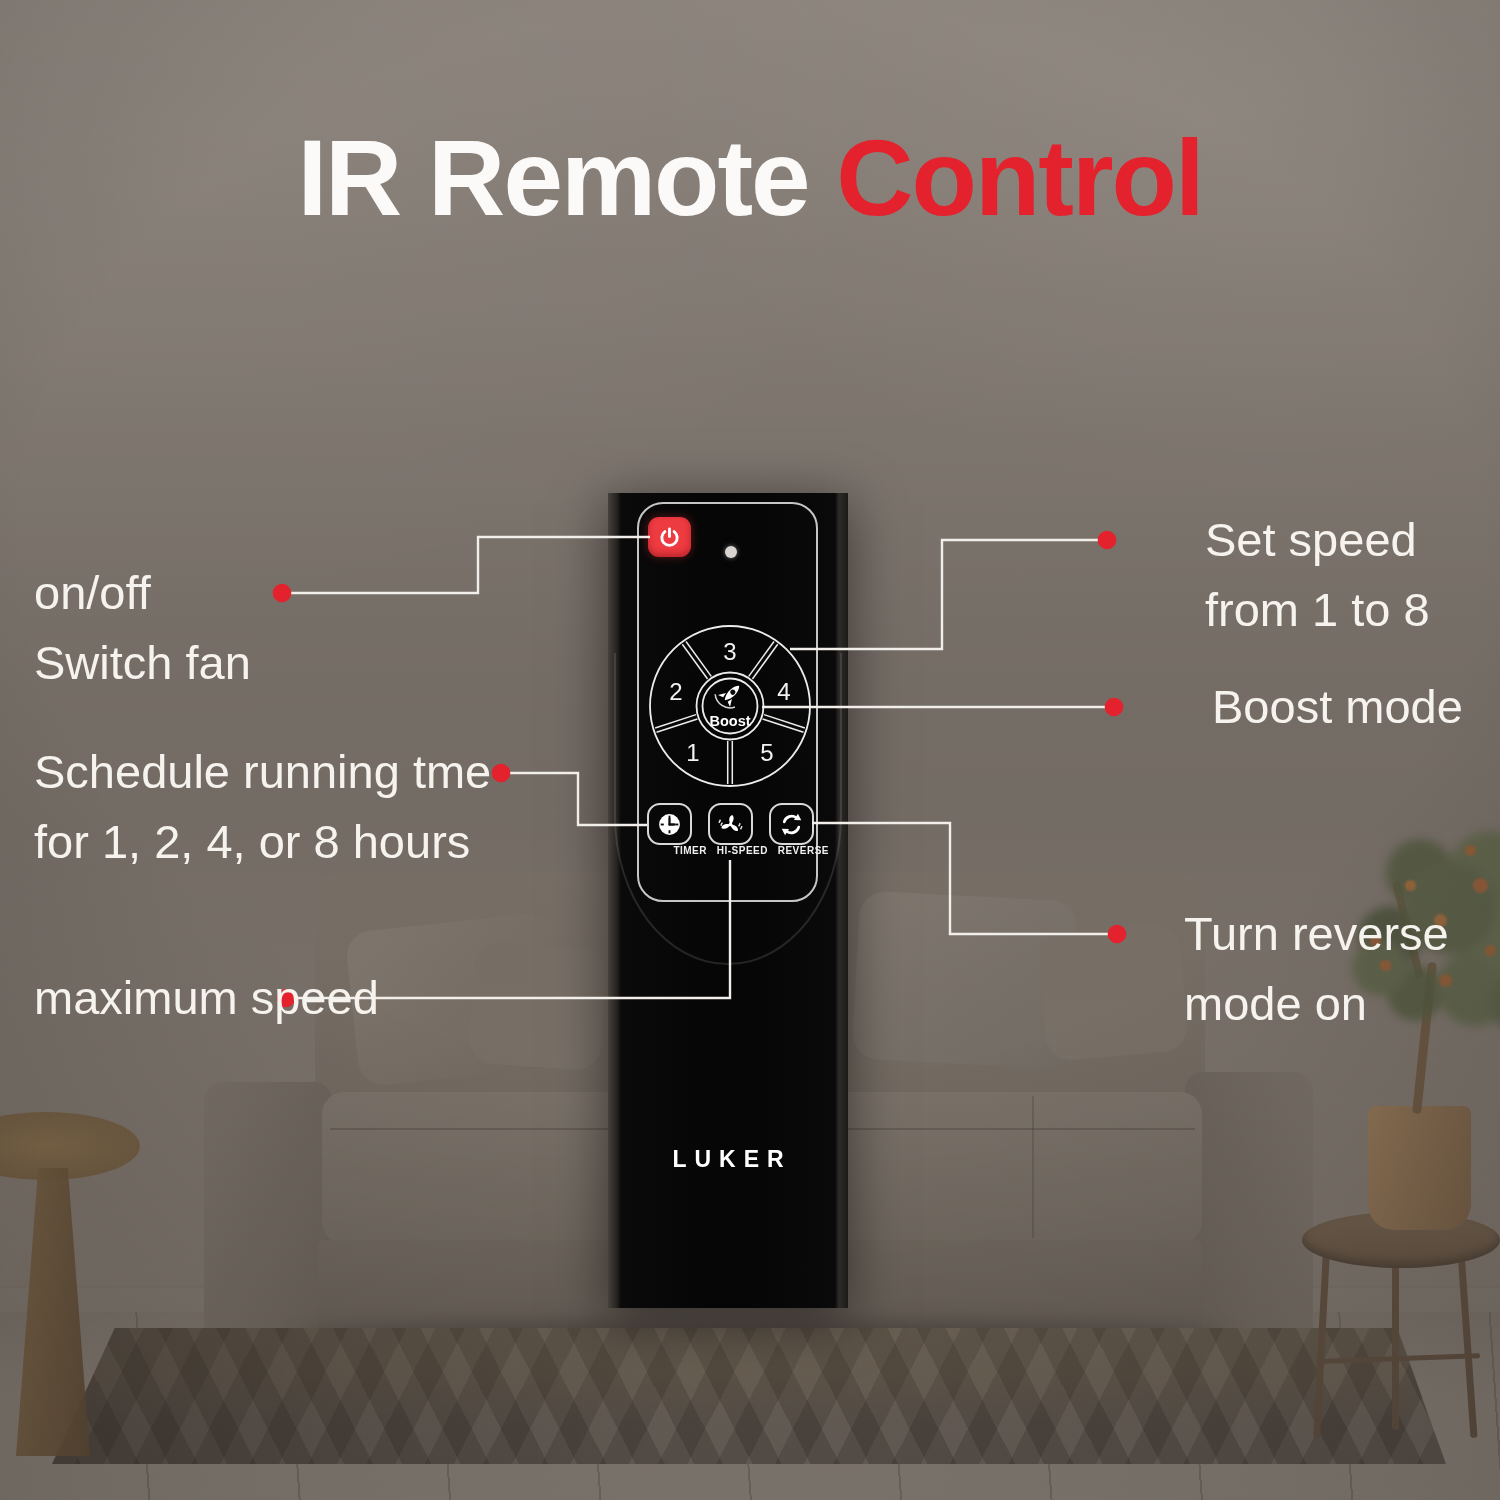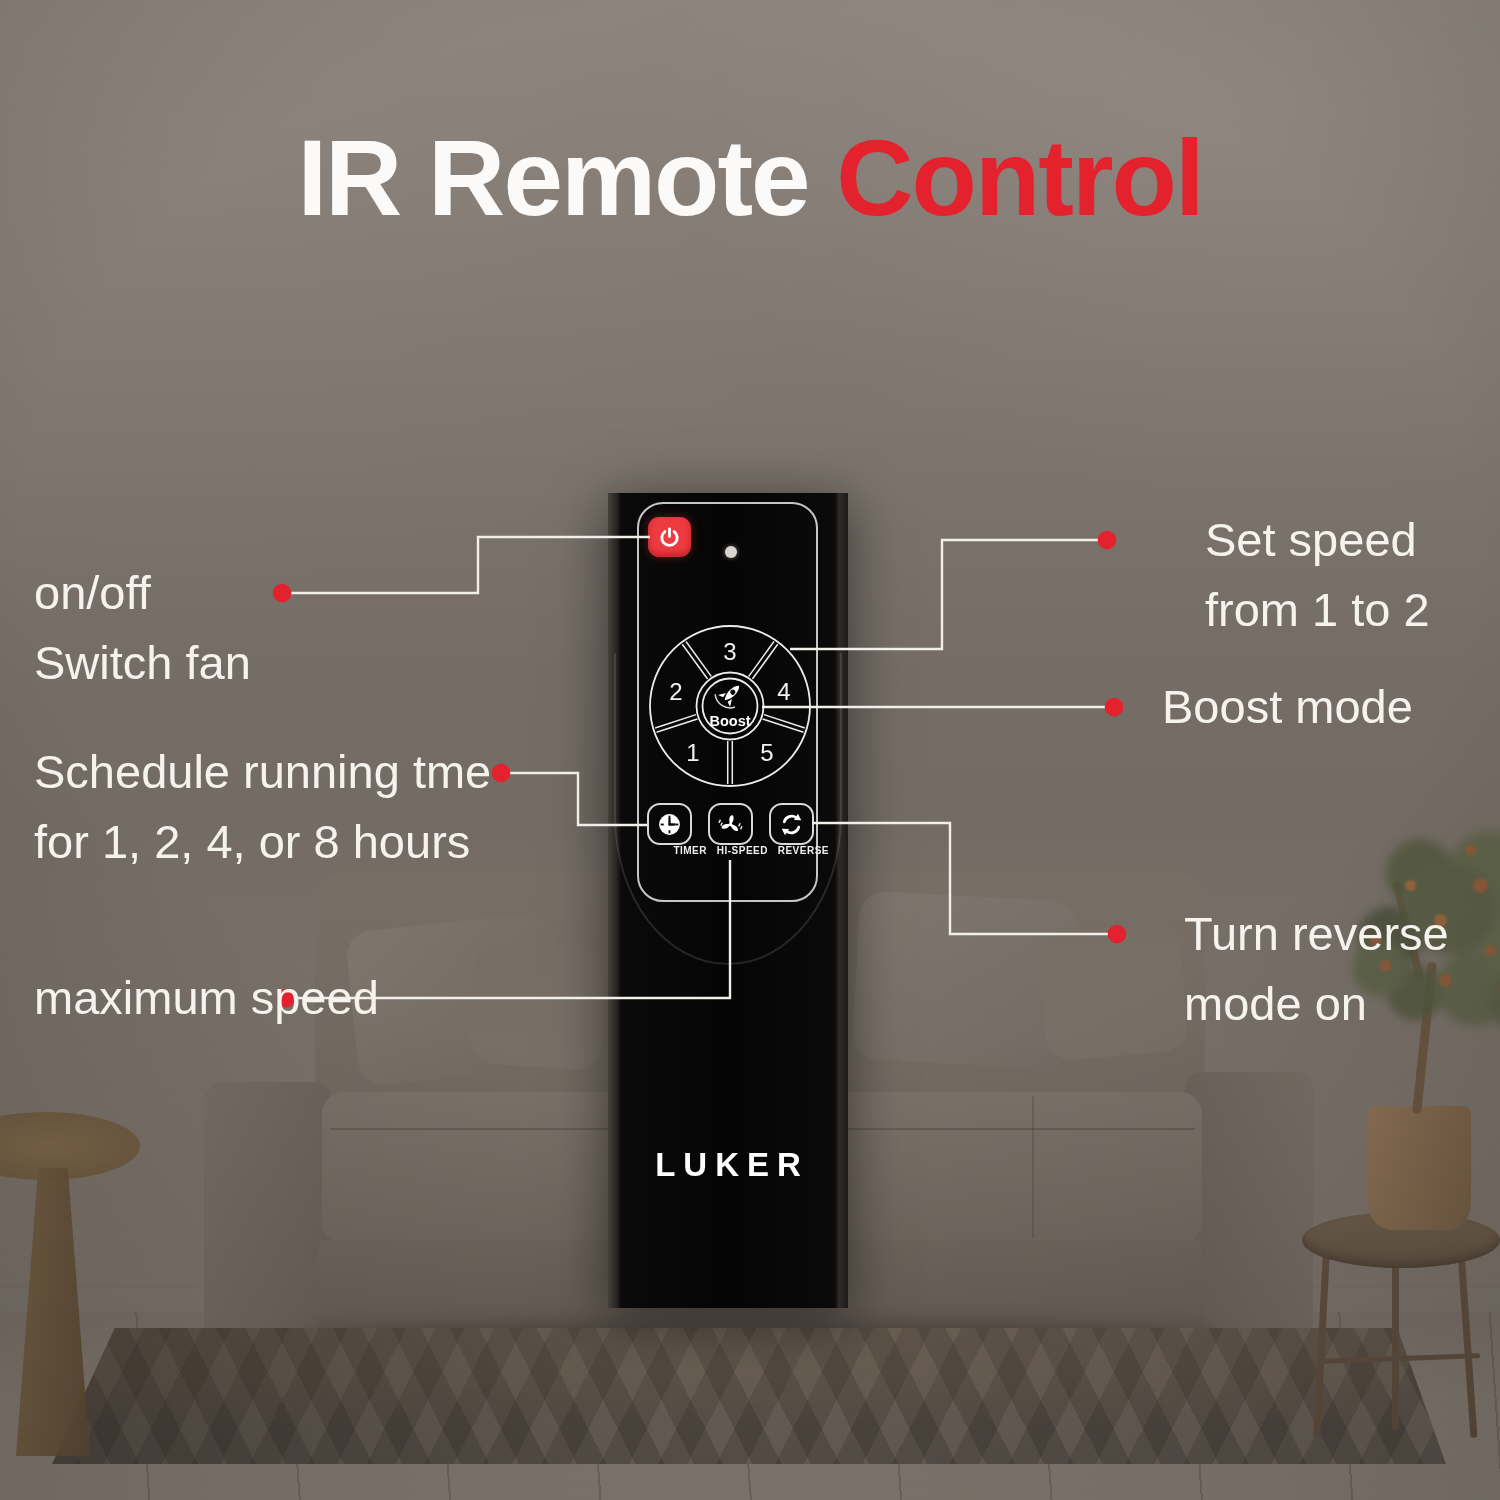--- a/index.html
+++ b/index.html
@@ -83,32 +83,32 @@
   .led{left:117px;top:53px;width:12px;height:12px;border-radius:50%;background:#d9d5d1;box-shadow:0 0 5px rgba(255,255,255,.45);}
   .dial{left:37px;top:128px;width:170px;height:170px;}
   .ring{fill:none;stroke:#ececec;stroke-width:1.8;}
   .divs line{stroke:#ececec;stroke-width:1.5;}
   .num{fill:#f2f2f2;font-size:24px;font-weight:500;text-anchor:middle;dominant-baseline:central;font-family:"Liberation Sans",sans-serif;}
   .boost-txt{fill:#ffffff;font-size:14.5px;font-weight:600;text-anchor:middle;dominant-baseline:central;font-family:"Liberation Sans",sans-serif;}
   .btn{width:45px;height:42px;border:2px solid #d9d9d9;border-radius:13px;display:flex;align-items:center;justify-content:center;}
   .btn.t{left:39px;top:310px;} .btn.h{left:100px;top:310px;} .btn.r{left:161px;top:310px;}
   .btn-label{top:352px;width:75px;text-align:right;font-size:10px;font-weight:700;letter-spacing:.5px;color:#f0f0f0;white-space:nowrap;}
   .bl-t{left:24px;} .bl-h{left:85px;} .bl-r{left:146px;}
-  .brand{left:0;top:653px;width:100%;text-align:center;font-size:33px;font-weight:700;letter-spacing:8px;color:#ffffff;text-indent:8px;}
+  .brand{left:0;top:653px;width:100%;text-align:center;font-size:23px;font-weight:700;letter-spacing:8px;color:#ffffff;text-indent:8px;}
 
   
   .lines-svg{left:0;top:0;width:1500px;height:1500px;pointer-events:none;}
   .lines-svg polyline{fill:none;stroke:var(--line);stroke-width:2.4px;}
   .lines-svg circle{fill:var(--accent);}
   .note{font-size:47px;font-weight:200;color:var(--note);line-height:70px;white-space:nowrap;}
   .n-switch{left:34px;top:558px;}
   .n-schedule{left:34px;top:737px;}
   .n-maxspeed{left:34px;top:963px;}
   .n-setspeed{left:1205px;top:505px;}
-  .n-boost{left:1162px;top:672px;}
+  .n-boost{left:1212px;top:672px;}
   .n-reverse{left:1184px;top:899px;}
 </style>
 </head>
 <body>
 
 <div class="abs wall"></div>
 <div class="abs wall-light"></div>
 <div class="abs baseboard"></div>
 <div class="abs floor">
     <div class="planks"></div>
@@ -266,21 +266,21 @@
 </div>
 <div class="abs note n-schedule">
   <div>Schedule running tme</div>
   <div>for 1, 2, 4, or 8 hours</div>
 </div>
 <div class="abs note n-maxspeed">
   <div>maximum speed</div>
 </div>
 <div class="abs note n-setspeed">
   <div>Set speed</div>
-  <div>from 1 to 2</div>
+  <div>from 1 to 8</div>
 </div>
 <div class="abs note n-boost">
   <div>Boost mode</div>
 </div>
 <div class="abs note n-reverse">
   <div>Turn reverse</div>
   <div>mode on</div>
 </div>
 
 </body></html>

